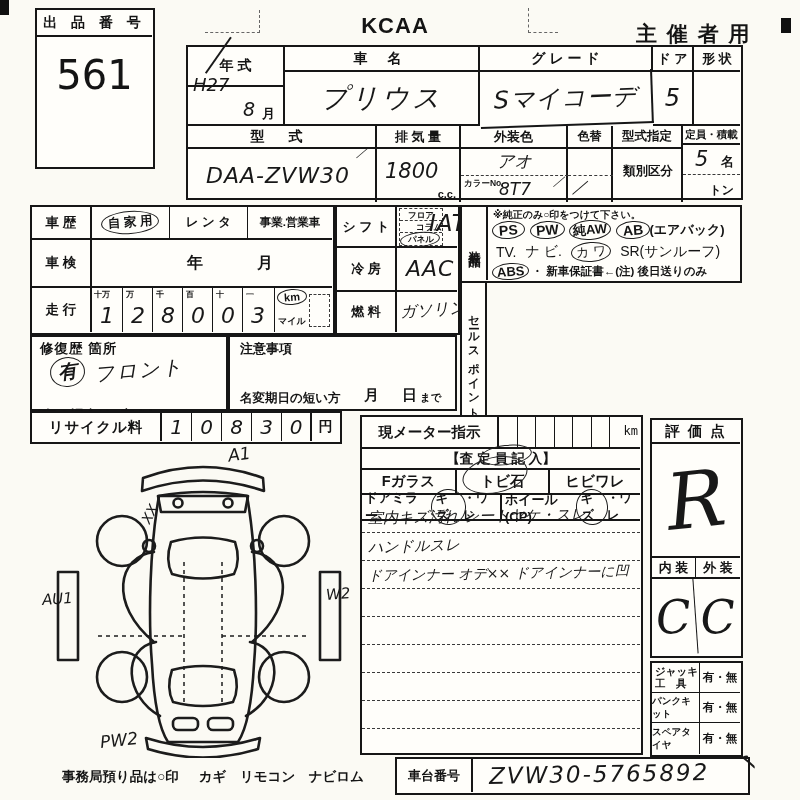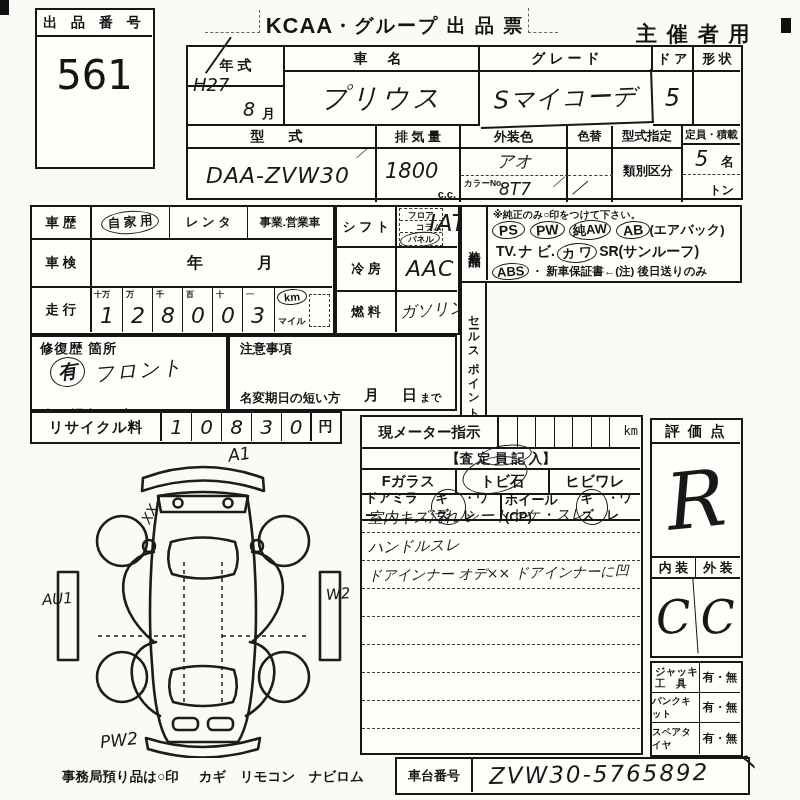--- a/index.html
+++ b/index.html
@@ -33,21 +33,20 @@
 
   <div class="bx" style="left:35px;top:8px;width:120px;height:161px">
     <div class="cell lb bb" style="left:0;top:0;width:115px;height:27px;font-size:14px;letter-spacing:5px">出 品 番 号</div>
     <div class="cell" style="left:0;top:40px;width:115px;height:50px;font-size:40px;font-family:'DejaVu Sans',sans-serif">561</div>
   </div>
 
   <div class="abs" style="left:205px;top:10px;width:55px;height:23px;border-right:1.6px dashed #666;border-bottom:1.6px dashed #666"></div>
   <div class="abs" style="left:528px;top:8px;width:30px;height:25px;border-left:1.6px dashed #666;border-bottom:1.6px dashed #666"></div>
   <div class="abs" style="left:262px;top:13px;width:266px;height:26px;display:flex;align-items:center;justify-content:center">
     <span style="font-weight:900;font-size:22px;letter-spacing:1px">KCAA</span>
-      <span style="font-weight:700;font-size:19px;letter-spacing:2px">・グループ 出 品 票</span>
   </div>
   <div class="abs lb" style="left:636px;top:20px;width:116px;font-size:21px;letter-spacing:2px">主 催 者 用</div>
 
   <div class="bx" style="left:186px;top:45px;width:557px;height:155px">
 
     <div class="cell lb bb br" style="left:0;top:0;width:97px;height:40px;font-size:14px">年  式</div>
     <div class="cell lb bb br" style="left:97px;top:0;width:195px;height:25px;font-size:14px;letter-spacing:8px">車  名</div>
     <div class="cell lb bb br" style="left:292px;top:0;width:173px;height:25px;font-size:14px">グ レ ー ド</div>
     <div class="cell lb bb br" style="left:465px;top:0;width:41px;height:25px;font-size:13px">ド ア</div>
     <div class="cell lb bb" style="left:506px;top:0;width:46px;height:25px;font-size:13px">形 状</div>
@@ -171,21 +170,21 @@
     <div class="cell lb br vtext" style="left:0;top:0;width:26px;height:73px;font-size:12.5px;letter-spacing:2px">装備品</div>
     <div class="abs" style="left:28px;top:0;width:248px;height:73px">
       <div class="lb" style="position:absolute;left:3px;top:1px;font-size:10px">※純正のみ○印をつけて下さい。</div>
       <div class="abs" style="left:2px;top:13px;width:246px;height:20px;display:flex;align-items:center;gap:5px;font-weight:700;font-size:14px">
         <span class="circ" style="padding:0 6px">PS</span>
         <span class="circ" style="padding:0 5px">PW</span>
         <span class="circ" style="padding:0 3px;font-size:13px">純AW</span>
         <span class="circ" style="padding:0 6px">AB</span>
         <span style="margin-left:-6px;font-size:13px">(エアバック)</span>
       </div>
-      <div class="abs" style="left:6px;top:36px;width:242px;height:18px;display:flex;align-items:flex-start;gap:2px;font-weight:700;font-size:14px">
+      <div class="abs" style="left:6px;top:36px;width:242px;height:18px;display:flex;align-items:center;gap:9px;font-weight:400;font-size:14px">
         <span>TV.</span>
         <span>ナ ビ.</span>
         <span class="circ" style="padding:0 4px;font-size:13px">カ ワ</span>
         <span>SR(サンルーフ)</span>
       </div>
       <div class="abs" style="left:2px;top:55px;width:246px;height:18px;display:flex;align-items:center;gap:2px;font-weight:700">
         <span class="circ" style="padding:0 4px;font-size:13px">ABS</span>
         <span style="font-size:11.5px">・ 新車保証書←(注) 後日送りのみ</span>
       </div>
     </div>

